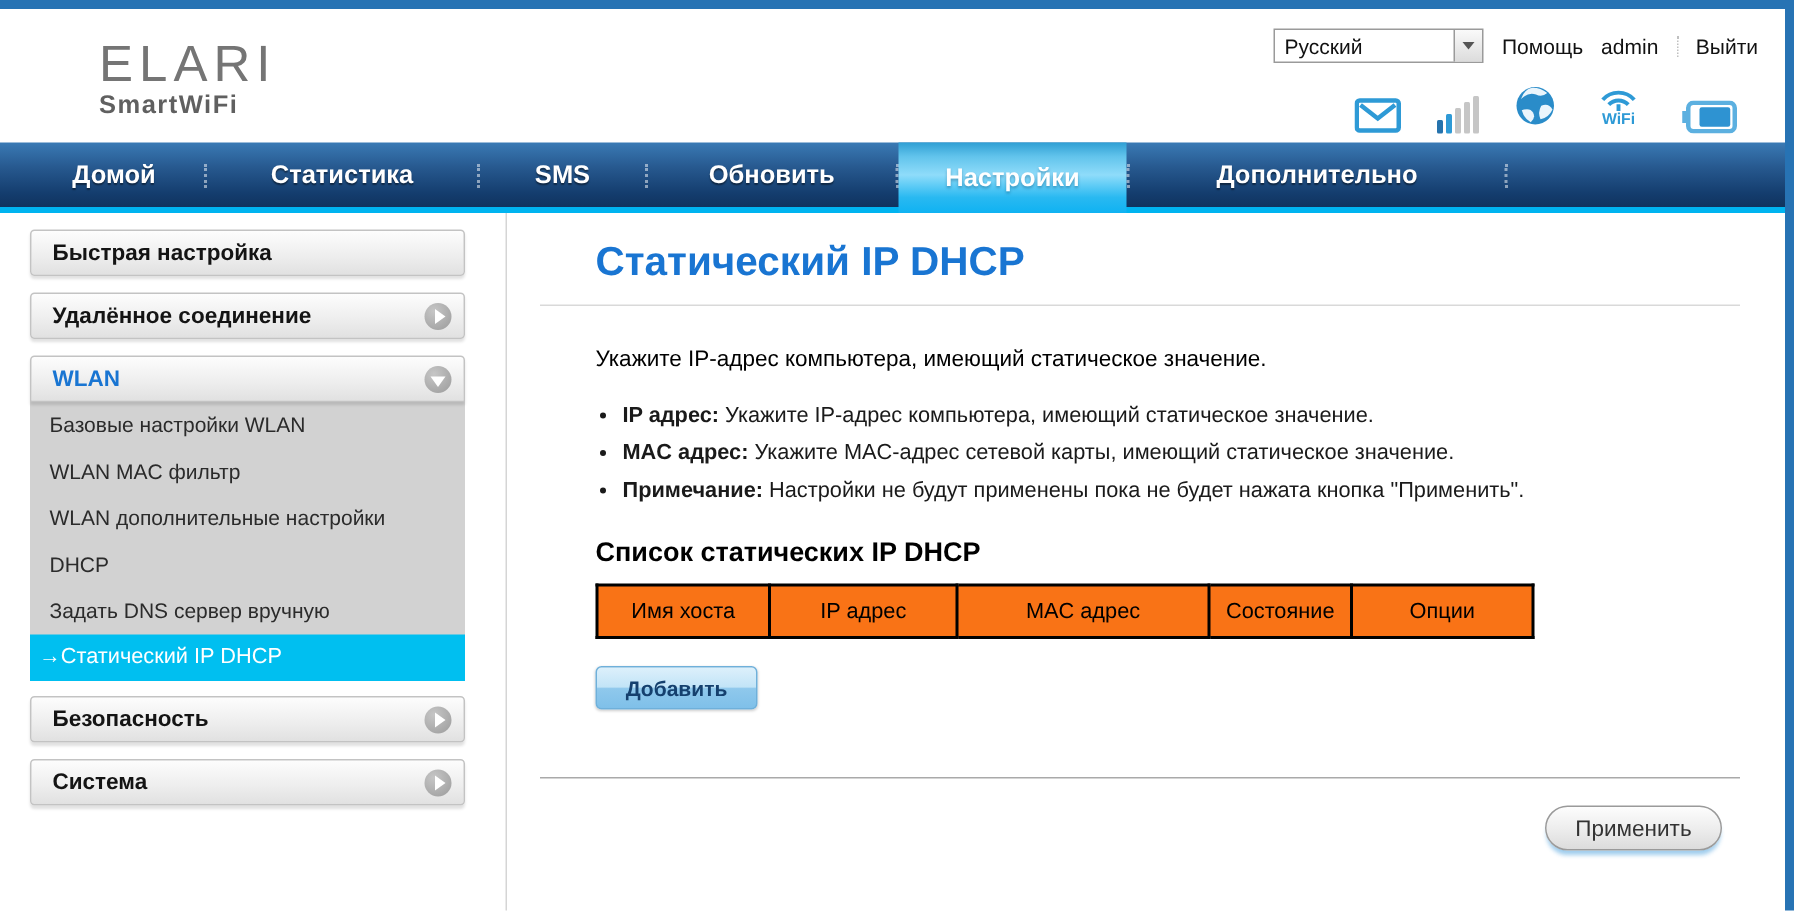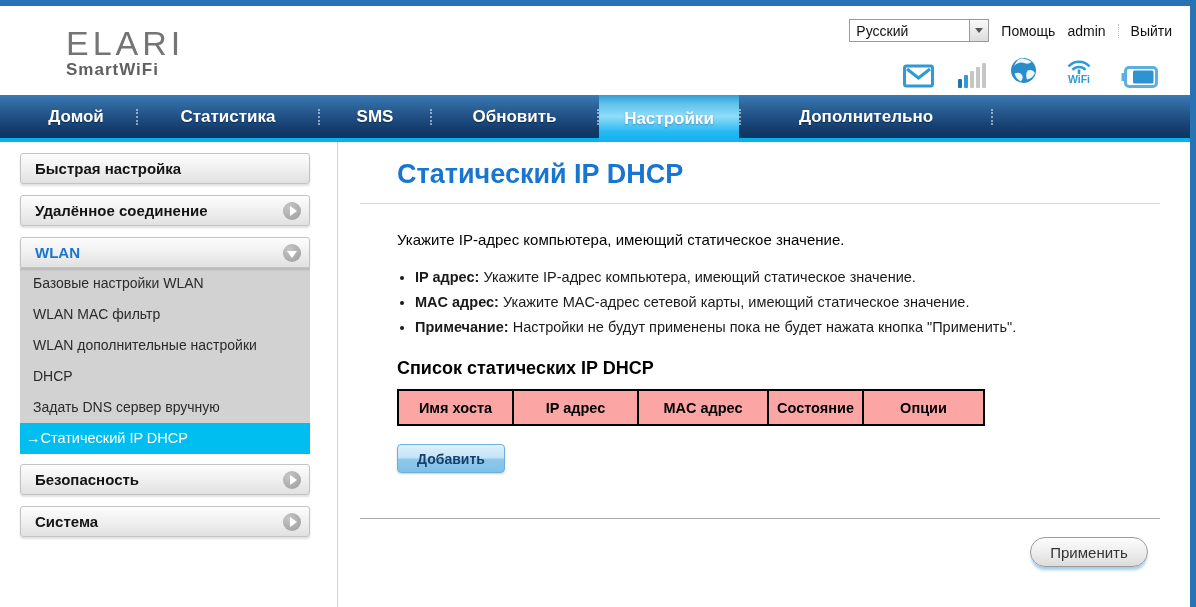--- a/index.html
+++ b/index.html
@@ -53,21 +53,21 @@
     color:#fff; font-weight:bold; font-size:17px;
     display:flex; align-items:center; justify-content:center;
     text-shadow:0 1px 1px rgba(0,0,0,.45); cursor:pointer; height:43px;
   }
   .nav-sep { width:0; height:16px; border-left:2px dotted rgba(255,255,255,.5); align-self:center; }
   .nav-item.active {
     height:47px;
     background:linear-gradient(180deg,#2f9fd4 0%,#62c4ec 20%,#8fdcfa 46%,#29b9f1 78%,#0fb2f2 100%);
     text-shadow:0 1px 2px rgba(0,70,110,.4);
   }
-  .w-home{width:120px}.w-stats{width:180px}.w-sms{width:110px}.w-update{width:165px}.w-settings{width:140px}.w-more{width:250px}
+  .w-home{width:120px}.w-stats{width:180px}.w-sms{width:110px}.w-update{width:165px}.w-settings{width:152px}.w-more{width:250px}
 
   
   .content { position:relative; height:465px; }
   .v-divider { position:absolute; left:337px; top:0; width:1px; height:465px; background:#d5d5d5; }
 
   
   .sidebar { position:absolute; left:20px; top:11px; width:290px; }
   .side-btn {
     position:relative; height:31px; line-height:29px; margin-bottom:11px;
     border:1px solid #c3c3c3; border-radius:3px;
@@ -90,24 +90,24 @@
   .main { position:absolute; left:360px; top:0; width:800px; }
   .page-title { margin:17px 0 0 37px; font-size:27px; font-weight:bold; color:#1975d2; }
   .hr1 { border:none; border-top:1px solid #d9d9d9; margin-top:13px; }
   .intro { margin:27px 0 0 37px; font-size:15px; color:#000; }
   .bullets { margin:21px 0 0 55px; list-style:disc; }
   .bullets li { font-size:14.5px; color:#1a1a1a; margin-bottom:9px; }
   .bullets b { font-weight:bold; }
   .list-heading { margin:23px 0 0 37px; font-size:18px; font-weight:bold; color:#000; }
   table.dhcp { margin:10px 0 0 37px; border-collapse:collapse; }
   table.dhcp th {
-    border:2px solid #000; height:35px; font-size:14.5px; font-weight:bold; color:#000;
-    text-align:center; background:#fca5a5;
-  }
-  .c0{width:115px}.c1{width:125px}.c2{width:130px}.c3{width:95px}.c4{width:121px}
+    border:2px solid #000; height:35px; font-size:14.5px; font-weight:normal; color:#000;
+    text-align:center; background:#f97316;
+  }
+  .c0{width:115px}.c1{width:125px}.c2{width:168px}.c3{width:95px}.c4{width:121px}
 
   .add-btn {
     margin:18px 0 0 37px; width:108px; height:29px; cursor:pointer;
     border:1px solid #6fb0da; border-radius:4px;
     background:linear-gradient(180deg,#ddf0fb 0%,#c2e4f7 48%,#8fc8ec 52%,#7fc0e9 100%);
     font-family:Liberation Sans, sans-serif; font-size:14px; font-weight:bold; color:#15406e;
     box-shadow:0 1px 2px rgba(0,0,0,.2);
   }
   .hr2 { border:none; border-top:1px solid #a9a9a9; margin-top:45px; }
   .apply-row { margin-top:18px; text-align:right; padding-right:12px; }

